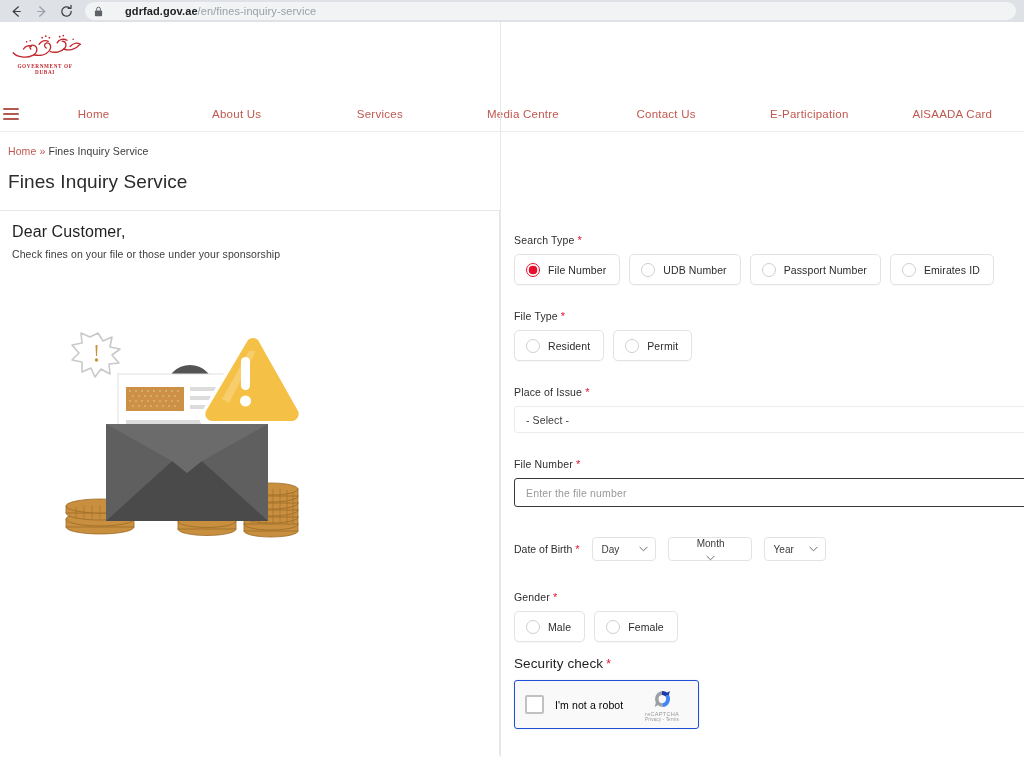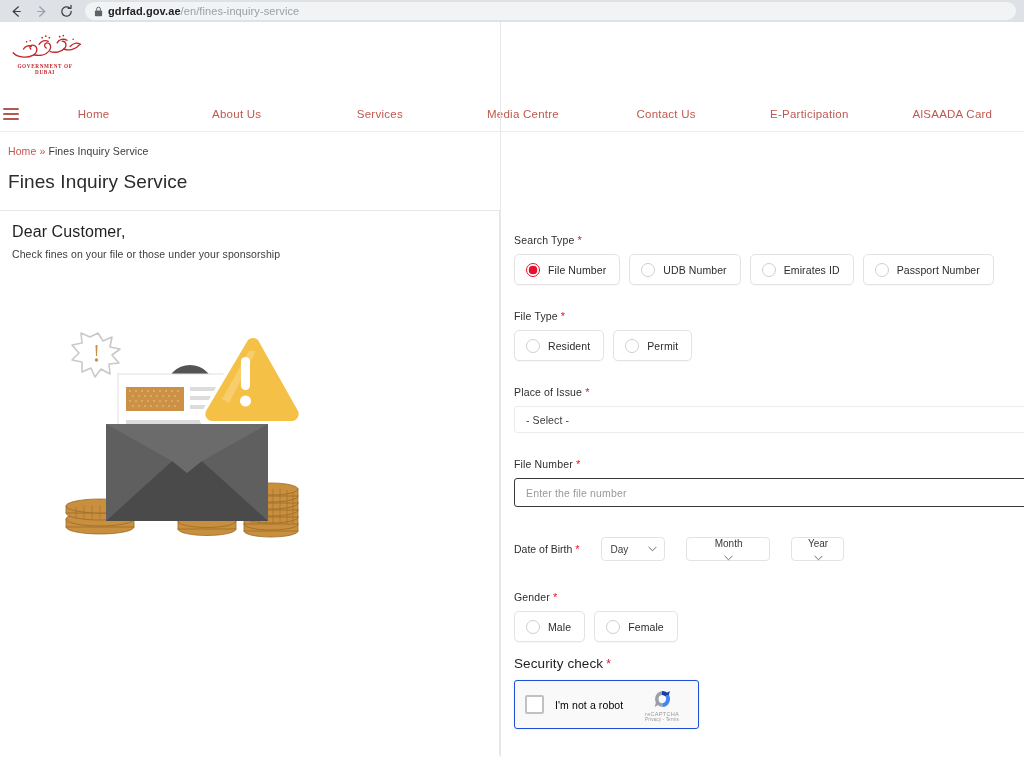--- a/index.html
+++ b/index.html
@@ -30,21 +30,21 @@
   .nav-btn svg { display: block; }
   .nav-btn.disabled { color: #9aa0a6; }
   .omnibox {
     flex: 1;
     height: 18px;
     background: #f1f3f4;
     border-radius: 10px;
     display: flex;
     align-items: center;
     padding: 0 9px;
-    gap: 5px;
+    gap: 22px;
     margin-left: 2px;
     max-width: 990px;
   }
   .lock-icon { flex: none; display: block; }
   .url-text {
     font-size: 11px;
     color: #9aa0a6;
     white-space: nowrap;
     letter-spacing: .1px;
     line-height: 1;
@@ -233,39 +233,39 @@
     border-radius: 3px;
     background: #fff;
     display: flex;
     align-items: center;
     padding: 0 11px;
     font-size: 10.5px;
     color: #9a9a9a;
     letter-spacing: .15px;
   }
 
-  .dob-row { display: flex; align-items: center; gap: 21px; }
+  .dob-row { display: flex; align-items: center; gap: 12px; }
   .dob-label { font-size: 10.5px; color: #2e2e2e; white-space: nowrap; }
   .dob-select {
     border: 1px solid #e3e3e3;
     border-radius: 4px;
     height: 24px;
     display: flex;
     align-items: center;
     justify-content: space-between;
     padding: 0 7px 0 9px;
     gap: 6px;
     background: #fff;
     font-size: 10px;
     color: #3a3a3a;
     cursor: pointer;
   }
   .dob-select.day { width: 64px; }
   .dob-select.month { width: 84px; flex-direction: column; }
-  .dob-select.year { width: 53px; flex-direction: column; }
+  .dob-select.year { width: 62px; }
   .chev { flex: none; color: #6b6b6b; }
 
   .security-title {
     font-size: 13.5px;
     color: #1f1f1f;
     letter-spacing: .1px;
     margin: 0 0 9px 0;
     font-weight: 400;
   }
   .security-title .req { font-size: 12px; margin-left: 3px; }
@@ -550,25 +550,25 @@
           <div class="radio-card selected">
             <span class="radio-dot"></span>
             <span class="radio-label">File Number</span>
           </div>
           <div class="radio-card">
             <span class="radio-dot"></span>
             <span class="radio-label">UDB Number</span>
           </div>
           <div class="radio-card">
             <span class="radio-dot"></span>
+            <span class="radio-label">Passport Number</span>
+          </div>
+          <div class="radio-card">
+            <span class="radio-dot"></span>
             <span class="radio-label">Emirates ID</span>
-          </div>
-          <div class="radio-card">
-            <span class="radio-dot"></span>
-            <span class="radio-label">Passport Number</span>
           </div>
         </div>
       </div>
 
       <div class="spacer-sm"></div>
 
       <div class="field">
         <span class="field-label"><span>File Type</span> <span class="req">*</span></span>
         <div class="radio-row">
           <div class="radio-card">

